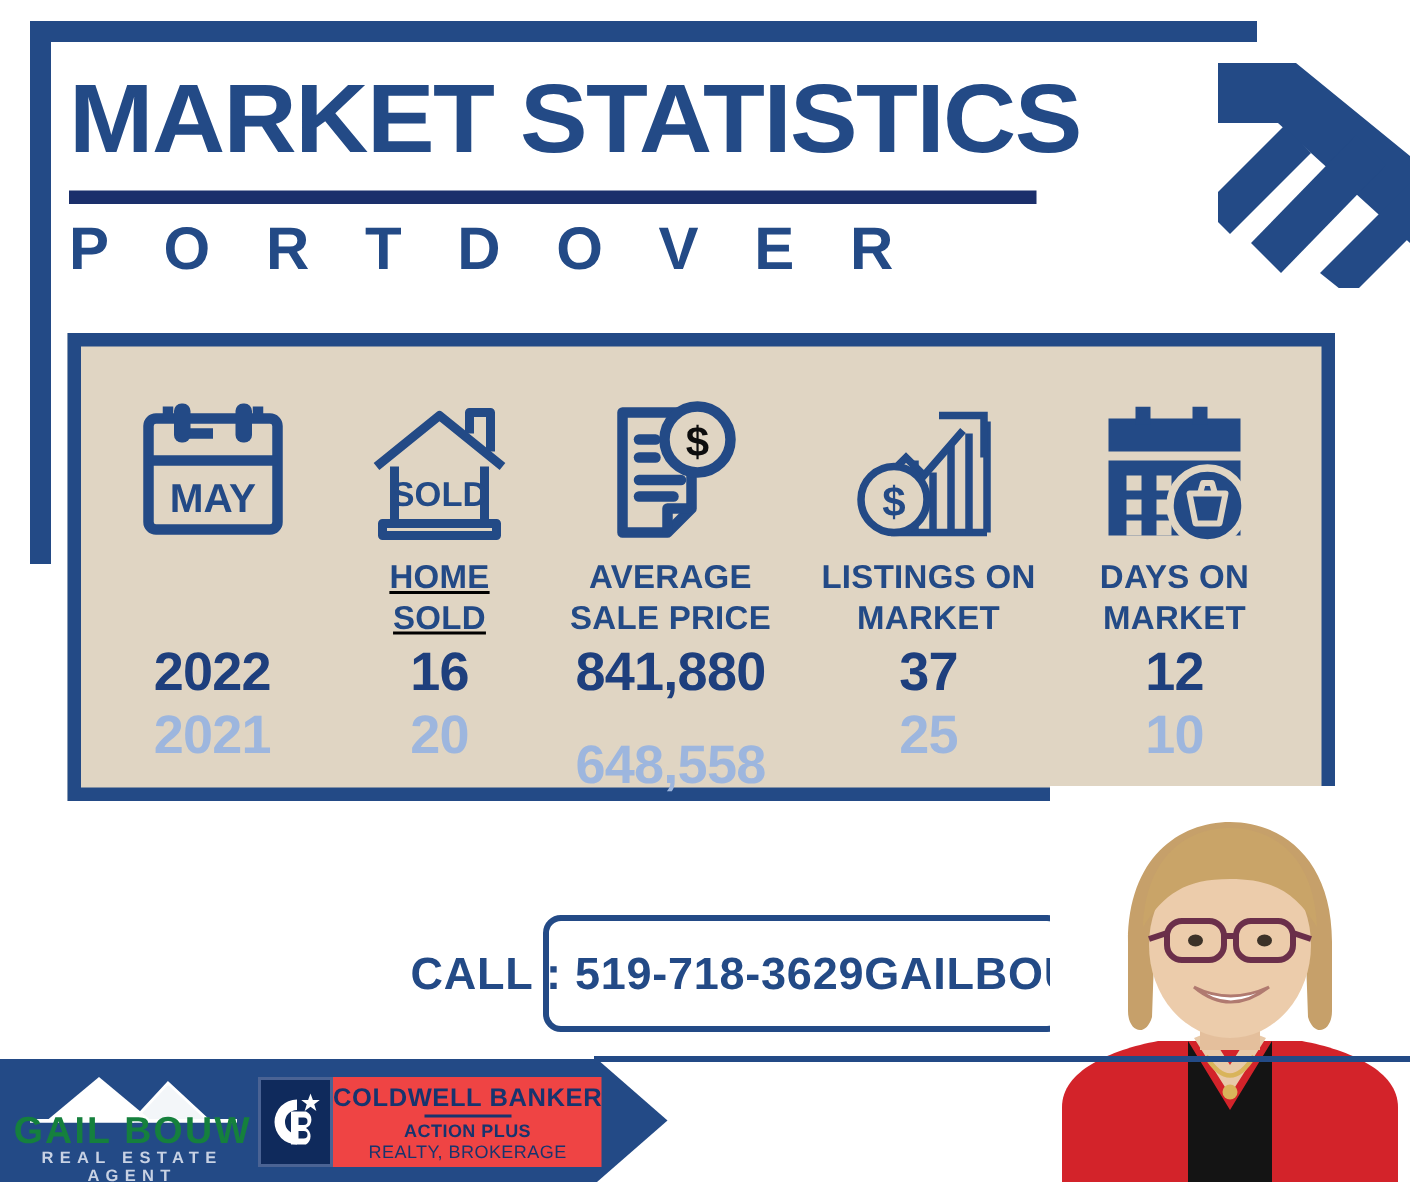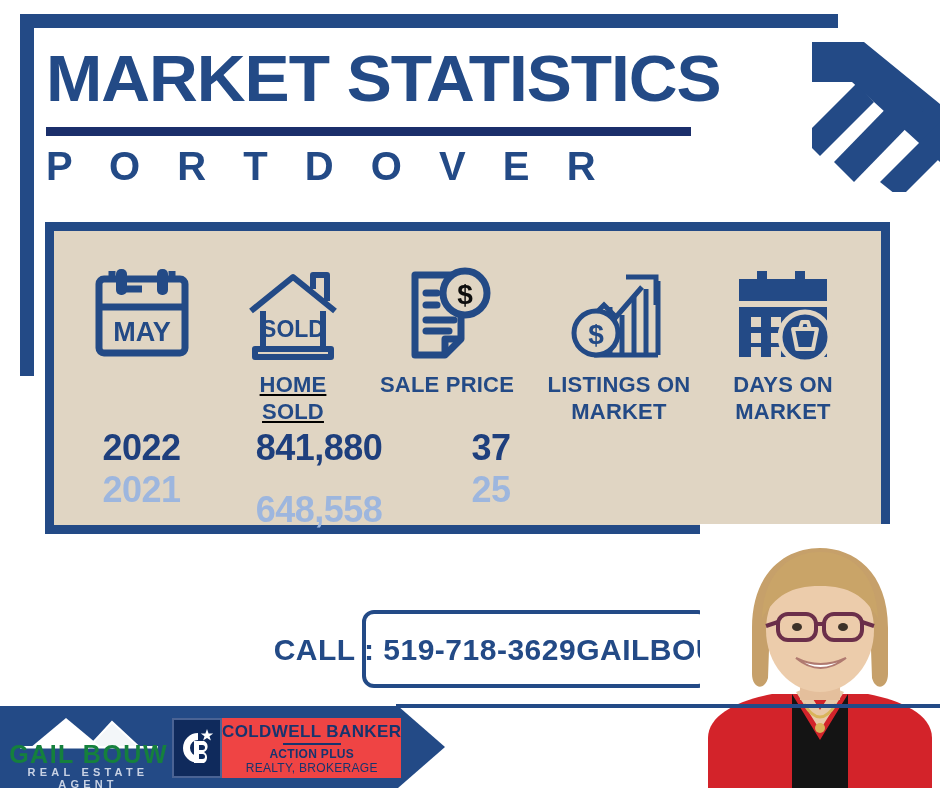--- a/index.html
+++ b/index.html
@@ -170,20 +170,21 @@
               <line x1="27" y1="28" x2="38" y2="28"></line>
               <line x1="27" y1="40" x2="38" y2="40"></line>
               <line x1="27" y1="55" x2="55" y2="55"></line>
               <line x1="27" y1="66" x2="50" y2="66"></line>
             </g>
             <circle cx="66" cy="28" r="22" fill="#e0d5c3" stroke="#234a86" stroke-width="7"></circle>
             <text x="66" y="39" text-anchor="middle" font-family="Liberation Sans, sans-serif" font-size="28" font-weight="bold" fill="#0d0d0d">$</text>
           </svg>
         </div>
         <div class="cap">
+          <div>AVERAGE</div>
           <div>SALE PRICE</div>
         </div>
       </div>
 
       <div class="col c3">
         <div class="icon-slot">
           <svg width="98" height="96" viewBox="0 0 98 96">
             <g fill="none" stroke="#234a86" stroke-width="5">
               <line x1="24" y1="88" x2="88" y2="88"></line>
               <line x1="40" y1="40" x2="40" y2="88"></line>
@@ -234,27 +235,35 @@
           <div>MARKET</div>
         </div>
       </div>
     </div>
 
     <div class="vals">
       <div class="vcol c0">
         <div class="v-cur">2022</div>
         <div class="v-prev">2021</div>
       </div>
+      <div class="vcol c1">
+        <div class="v-cur">16</div>
+        <div class="v-prev">20</div>
+      </div>
       <div class="vcol c2">
         <div class="v-cur">841,880</div>
         <div class="v-prev">648,558</div>
       </div>
       <div class="vcol c3">
         <div class="v-cur">37</div>
         <div class="v-prev">25</div>
+      </div>
+      <div class="vcol c4">
+        <div class="v-cur">12</div>
+        <div class="v-prev">10</div>
       </div>
     </div>
   </div>
 
 
   <div class="contact">
     <div class="line1">CALL : 519-718-3629</div>
     <div class="line2">GAILBOUW.CA</div>
   </div>
 

